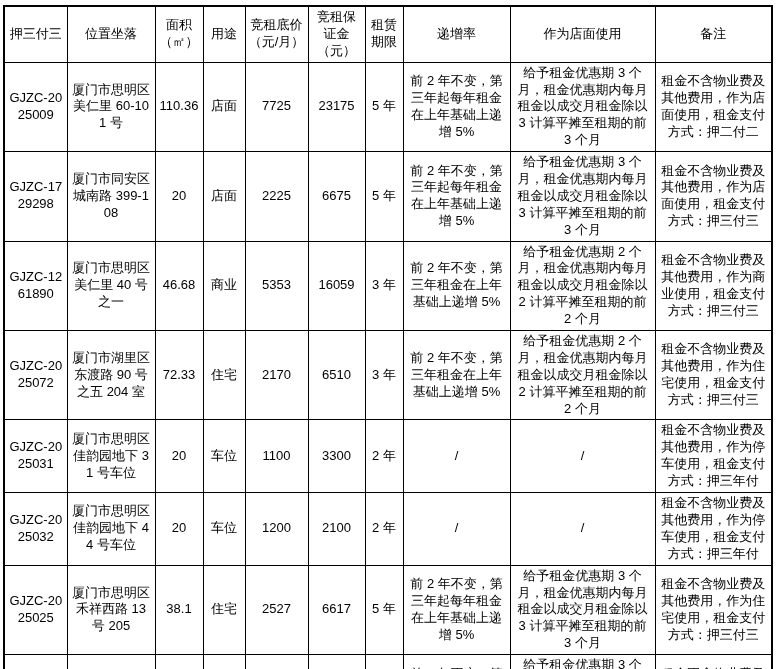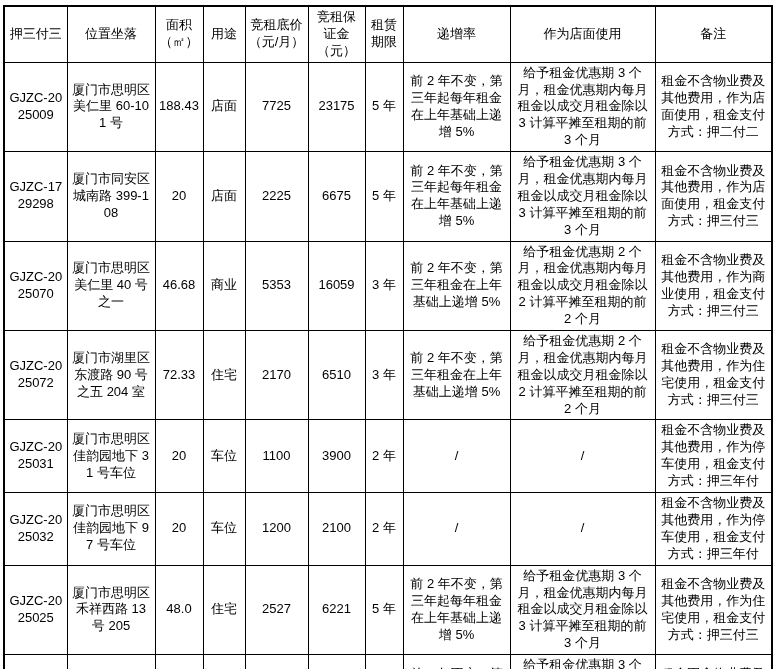--- a/index.html
+++ b/index.html
@@ -81,21 +81,21 @@
         <th>递增率</th>
         <th>作为店面使用</th>
         <th>备注</th>
       </tr>
     </thead>
     <tbody>
 
     <tr>
         <td>GJZC-2025009</td>
         <td>厦门市思明区美仁里 60-101 号</td>
-        <td>188.43</td>
+        <td>110.36</td>
         <td>店面</td>
         <td>7725</td>
         <td>23175</td>
         <td>5 年</td>
         <td>前 2 年不变，第三年起每年租金在上年基础上递增 5%</td>
         <td>给予租金优惠期 3 个月，租金优惠期内每月租金以成交月租金除以 3 计算平摊至租期的前 3 个月</td>
         <td>租金不含物业费及其他费用，作为店面使用，租金支付方式：押二付二</td>
       </tr>
         <tr>
         <td>GJZC-1729298</td>
@@ -103,21 +103,21 @@
         <td>20</td>
         <td>店面</td>
         <td>2225</td>
         <td>6675</td>
         <td>5 年</td>
         <td>前 2 年不变，第三年起每年租金在上年基础上递增 5%</td>
         <td>给予租金优惠期 3 个月，租金优惠期内每月租金以成交月租金除以 3 计算平摊至租期的前 3 个月</td>
         <td>租金不含物业费及其他费用，作为店面使用，租金支付方式：押三付三</td>
       </tr>
         <tr>
-        <td>GJZC-2025070</td>
+        <td>GJZC-1261890</td>
         <td>厦门市思明区美仁里 40 号之一</td>
         <td>46.68</td>
         <td>商业</td>
         <td>5353</td>
         <td>16059</td>
         <td>3 年</td>
         <td>前 2 年不变，第三年租金在上年基础上递增 5%</td>
         <td>给予租金优惠期 2 个月，租金优惠期内每月租金以成交月租金除以 2 计算平摊至租期的前 2 个月</td>
         <td>租金不含物业费及其他费用，作为商业使用，租金支付方式：押三付三</td>
       </tr>
@@ -132,45 +132,45 @@
         <td>前 2 年不变，第三年租金在上年基础上递增 5%</td>
         <td>给予租金优惠期 2 个月，租金优惠期内每月租金以成交月租金除以 2 计算平摊至租期的前 2 个月</td>
         <td>租金不含物业费及其他费用，作为住宅使用，租金支付方式：押三付三</td>
       </tr>
         <tr>
         <td>GJZC-2025031</td>
         <td>厦门市思明区佳韵园地下 31 号车位</td>
         <td>20</td>
         <td>车位</td>
         <td>1100</td>
-        <td>3900</td>
+        <td>3300</td>
         <td>2 年</td>
         <td>/</td>
         <td>/</td>
         <td>租金不含物业费及其他费用，作为停车使用，租金支付方式：押三年付</td>
       </tr>
         <tr>
         <td>GJZC-2025032</td>
-        <td>厦门市思明区佳韵园地下 97 号车位</td>
+        <td>厦门市思明区佳韵园地下 44 号车位</td>
         <td>20</td>
         <td>车位</td>
         <td>1200</td>
         <td>2100</td>
         <td>2 年</td>
         <td>/</td>
         <td>/</td>
         <td>租金不含物业费及其他费用，作为停车使用，租金支付方式：押三年付</td>
       </tr>
         <tr>
         <td>GJZC-2025025</td>
         <td>厦门市思明区禾祥西路 13 号 205</td>
-        <td>48.0</td>
+        <td>38.1</td>
         <td>住宅</td>
         <td>2527</td>
-        <td>6221</td>
+        <td>6617</td>
         <td>5 年</td>
         <td>前 2 年不变，第三年起每年租金在上年基础上递增 5%</td>
         <td>给予租金优惠期 3 个月，租金优惠期内每月租金以成交月租金除以 3 计算平摊至租期的前 3 个月</td>
         <td>租金不含物业费及其他费用，作为住宅使用，租金支付方式：押三付三</td>
       </tr>
         <tr>
         <td>GJZC-2024099</td>
         <td>厦门市思明区定安路 36-104</td>
         <td>56</td>
         <td>店面</td>

